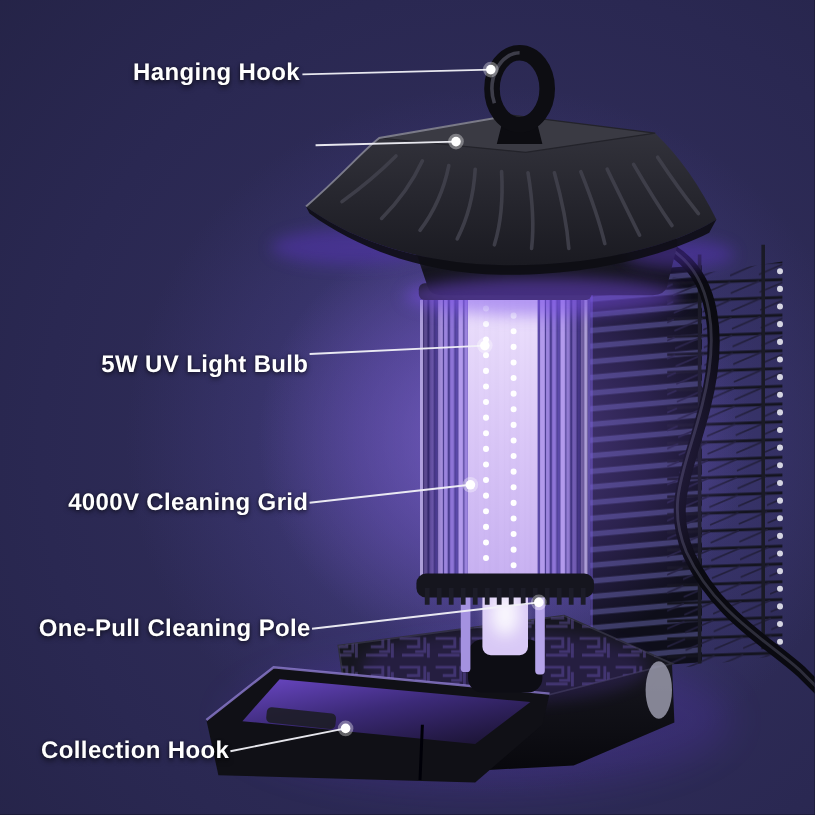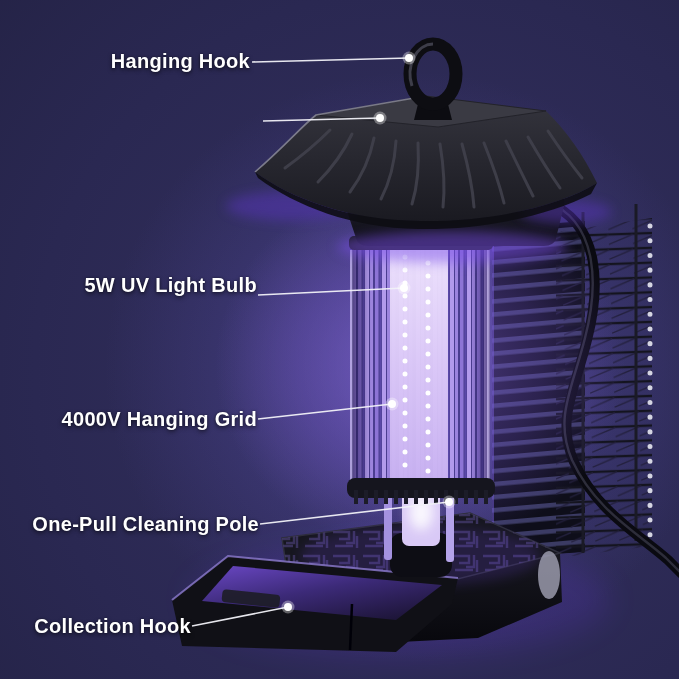--- a/index.html
+++ b/index.html
@@ -12,21 +12,21 @@
   }
   svg{position:absolute;left:0;top:0;}
   .label{
     position:absolute;color:#ffffff;white-space:nowrap;
     font-weight:700;font-size:20px;line-height:1.1;letter-spacing:.3px;
     transform:translateY(-50%);
     text-shadow:0 2px 4px rgba(0,0,0,.55),0 0 2px rgba(0,0,0,.45);
   }
   .lbl-hook{right:429px;top:61px;}
   .lbl-lid{right:417px;top:121px;}
-  .lbl-bulb{right:422px;top:285px;}
+  .lbl-bulb{right:422px;top:304px;}
   .lbl-grid{right:422px;top:419px;}
   .lbl-pole{right:420px;top:524px;}
   .lbl-tray{right:488px;top:626px;}
 </style>
 </head>
 <body>
 
 <div class="stage">
 
   <svg width="679" height="679" viewBox="0 0 679 679">
@@ -202,17 +202,17 @@
         <circle cx="392" cy="404" r="4"></circle>
       <circle cx="449" cy="502" r="6.5" opacity=".35"></circle>
         <circle cx="449" cy="502" r="4"></circle>
       <circle cx="288" cy="607" r="6.5" opacity=".35"></circle>
         <circle cx="288" cy="607" r="4"></circle>
     </g>
   </svg>
 
   <div class="label lbl-hook">Hanging Hook</div>
   <div class="label lbl-bulb">5W UV Light Bulb</div>
-  <div class="label lbl-grid">4000V Hanging Grid</div>
+  <div class="label lbl-grid">4000V Cleaning Grid</div>
   <div class="label lbl-pole">One-Pull Cleaning Pole</div>
   <div class="label lbl-tray">Collection Hook</div>
 
 </div>
 
 </body></html>

